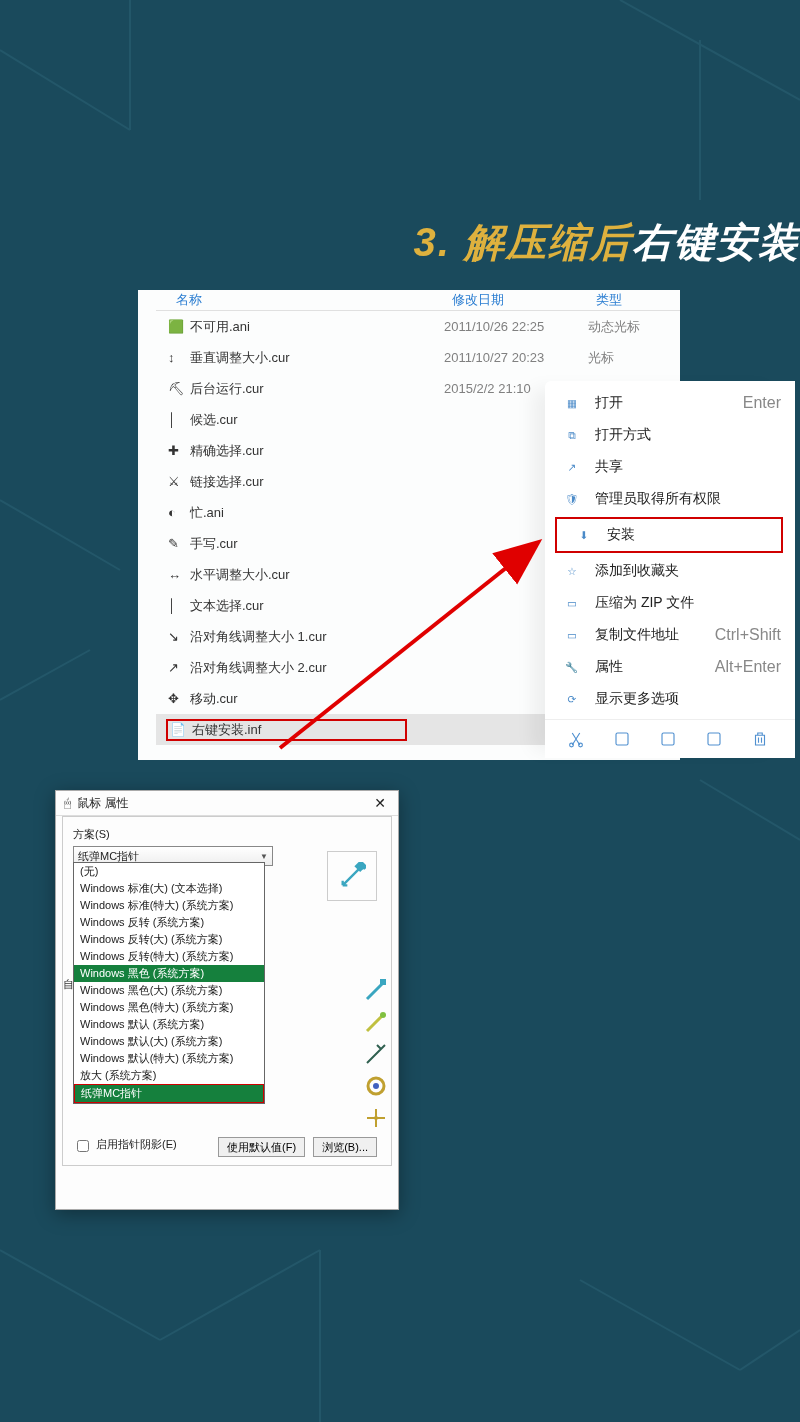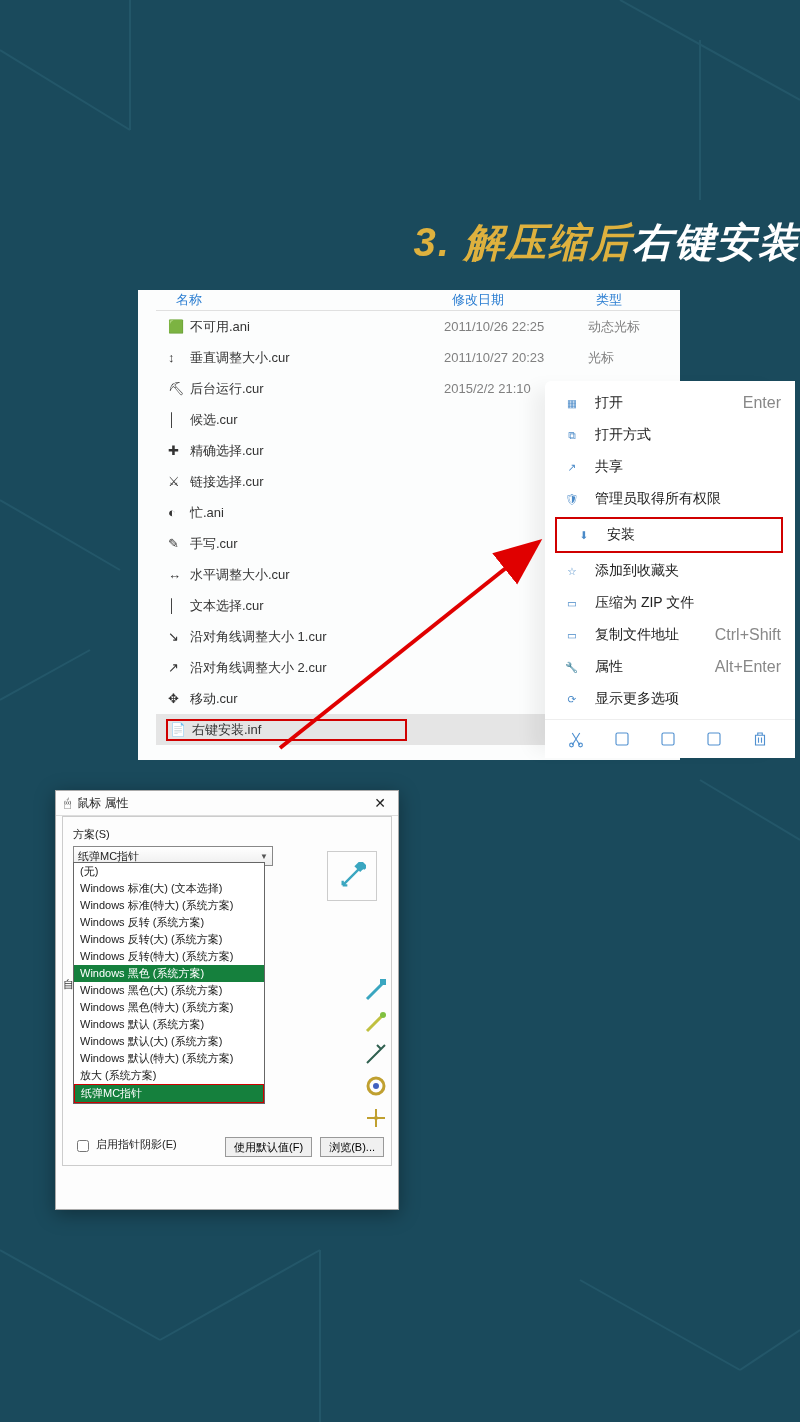--- a/index.html
+++ b/index.html
@@ -81,21 +81,21 @@
 .mousedlg .dropdown .opt.hilite { background:#15803d; color:#fff; }
 .mousedlg .boxedwrap{ border:1.5px solid #d00000; }
 .mousedlg .preview { position:absolute; right:14px; top:34px; width:48px; height:48px; border:1px solid #ccc; display:flex; align-items:center; justify-content:center; }
 .mousedlg .preview2 { position:absolute; right:2px; top:160px; display:flex; flex-direction:column; gap:6px; }
 .mousedlg .preview2 span{ width:26px;height:26px; display:flex;align-items:center;justify-content:center;}
 .mousedlg .belowlist { position:absolute; left:10px; top:240px; width:180px; }
 .mousedlg .belowlist .bi { background:#2070e0; color:#fff; padding:1px 6px; margin-bottom:1px; }
 .mousedlg .belowlist .bi.plain{ background:transparent; color:#222; }
 .mousedlg .chk { position:absolute; left:10px; bottom:10px; display:flex; gap:4px;margin-top:42px;}
 .mousedlg .chk input{width:12px;height:12px;}
-.mousedlg .btns-in { position:absolute; right:7px; bottom:8px; display:flex; gap:8px; }
+.mousedlg .btns-in { position:absolute; right:14px; bottom:8px; display:flex; gap:8px; }
 .mousedlg .btns-in button { height:20px; font-size:11px; padding:0 8px; background:#f0f0f0; border:1px solid #999; }
 .mousedlg .footer { display:flex; justify-content:flex-end; gap:8px; padding:10px; }
 .mousedlg .footer button { height:22px; width:60px; font-size:11px; background:#f5f5f5; border:1px solid #aaa; border-radius:2px; }
 .mousedlg .footer button.disabled { color:#aaa; }
 
 
 .subtitle { position:absolute; left:447px; top:865px; font-size:36px; font-weight:900; color:#deb13e; line-height:1.25; font-style:italic; letter-spacing:1px; }
 
 </style>
 </head>

